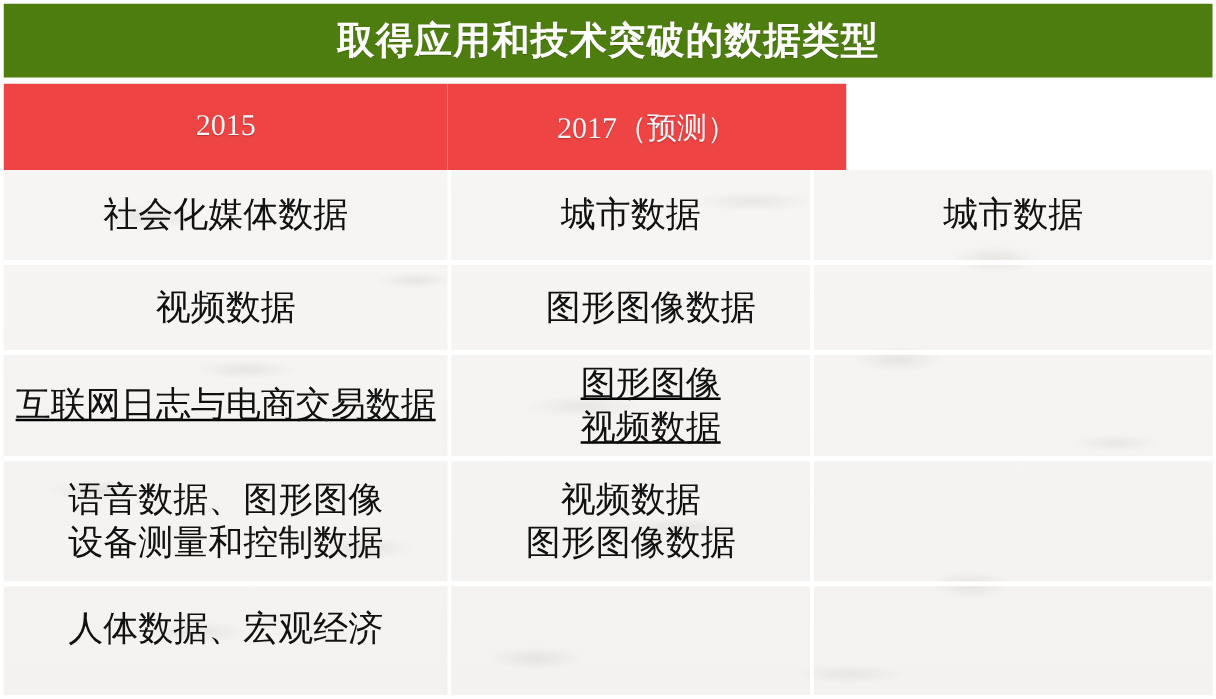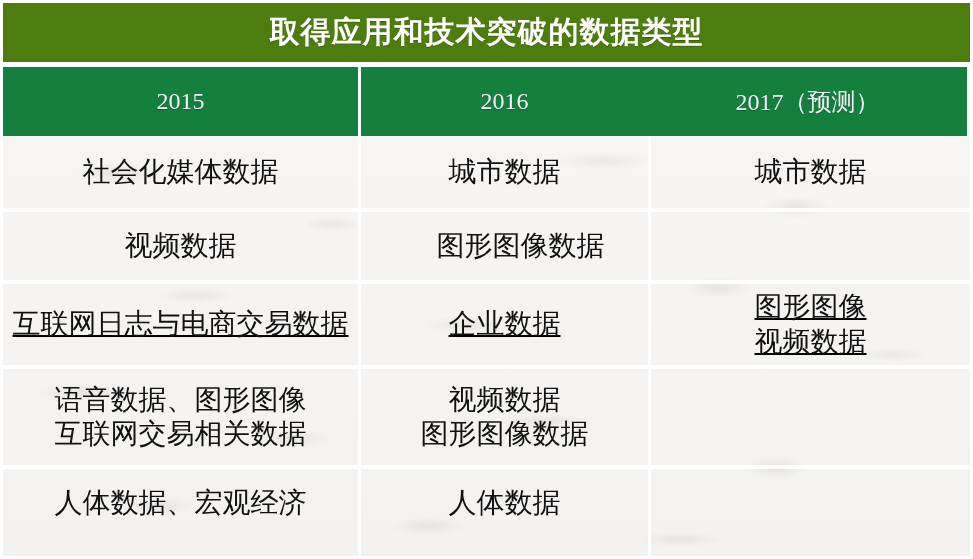--- a/index.html
+++ b/index.html
@@ -47,21 +47,21 @@
   
   .header-bar {
     position: absolute;
     left: 3px;
     top: 67px;
     width: 967px;
     height: 69px;
     display: flex;
   }
   .header-cell {
-    background: #15803d;
+    background: #ef4444;
     display: flex;
     align-items: center;
     justify-content: center;
     height: 100%;
     box-sizing: border-box;
   }
   .header-cell.c1 { width: 355px; }
   .header-cell.c2 { width: 287px; margin-left: 3px; }
   .header-cell.c3 { width: 319px; margin-left: 0; }
   .header-label {
@@ -147,23 +147,20 @@
 <div id="slide">
 
   <div class="title-bar">
     <div class="title-text">取得应用和技术突破的数据类型</div>
   </div>
 
   <div class="header-bar">
     <div class="header-cell c1">
       <span class="header-label">2015</span>
     </div>
-    <div class="header-cell c2">
-      <span class="header-label">2016</span>
-    </div>
     <div class="header-cell c3">
       <span class="header-label">2017（预测）</span>
     </div>
   </div>
 
   <div class="body-grid">
 
     <div class="row" style="top:0px; height:72px;">
       <div class="cell c1">社会化媒体数据</div>
       <div class="cell c2">城市数据</div>
@@ -172,38 +169,36 @@
     <div class="hsep" style="top:72px;"></div>
 
     <div class="row" style="top:76px; height:68px;">
       <div class="cell c1">视频数据</div>
       <div class="cell c3">图形图像数据</div>
     </div>
     <div class="hsep" style="top:144px;"></div>
 
     <div class="row" style="top:148px; height:81px;text-decoration:underline;">
       <div class="cell c1">互联网日志与电商交易数据</div>
-      <div class="cell c2">企业数据</div>
       <div class="cell c3">图形图像
 视频数据</div>
     </div>
     <div class="hsep" style="top:229px;"></div>
 
     <div class="row" style="top:233px; height:96px;">
       <div class="cell c1">语音数据、图形图像
-互联网交易相关数据</div>
+设备测量和控制数据</div>
       <div class="cell c2">视频数据
 图形图像数据</div>
       <div class="cell c3"></div>
     </div>
     <div class="hsep" style="top:329px;"></div>
 
     <div class="row" style="top:333px; height:68px;">
       <div class="cell c1">人体数据、宏观经济</div>
-      <div class="cell c2">人体数据</div>
       <div class="cell c3"></div>
     </div>
 
     <div class="vsep v1"></div>
     <div class="vsep v2"></div>
   </div>
 
 </div>
 
 </body></html>

